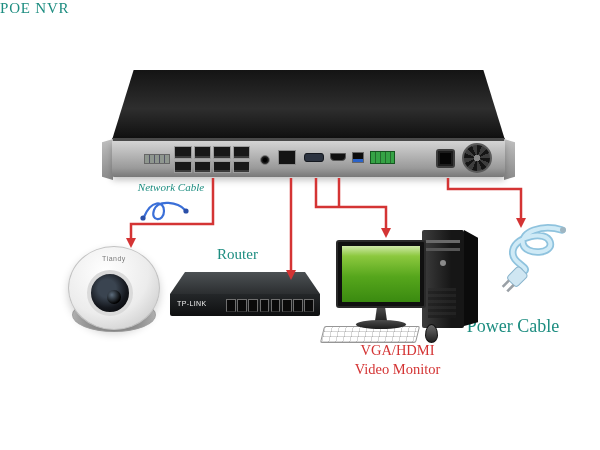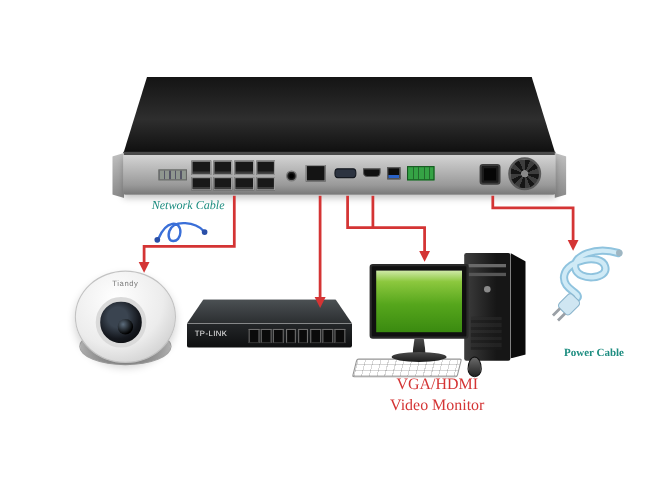--- a/index.html
+++ b/index.html
@@ -133,27 +133,28 @@
     border-radius:50% 50% 50% 50% / 60% 60% 40% 40%;
     background:linear-gradient(#6a6a6a,#222); border:1px solid #111; z-index:2; }
 
   .monitor-lbl1 { left:330px; top:342px; width:135px; font-size:14.5px; }
   .monitor-lbl2 { left:330px; top:361px; width:135px; font-size:14.5px; }
 
   
   .power-cable { left:490px; top:222px; width:88px; height:95px; }
   .coil-outer { fill:none; stroke:#8fc3de; stroke-width:7.5; stroke-linecap:round; }
   .coil-inner { fill:none; stroke:var(--power_cable_blue,#cfeaf6); stroke-width:4; stroke-linecap:round; }
-  .power-lbl { left:484px; top:316px; width:112px; font-size:10px;font-weight:bold; }
+  .power-lbl { left:457px; top:316px; width:112px; font-size:18px; }
 </style>
 </head>
 <body>
 
 <div class="canvas">
 
+  <div class="lbl title lbl-teal">POE NVR</div>
 
   <div>
     <div class="abs nvr-top"></div>
     <div class="abs nvr-edge"></div>
     <div class="abs nvr-ear left"></div>
     <div class="abs nvr-ear right"></div>
     <div class="abs nvr-front">
       <div class="nvr-display"></div>
       <div class="eth-grid">
         <div class="eth-port"></div>
@@ -197,20 +198,21 @@
   </svg>
 
   <div class="abs camera">
     <div class="cam-skirt"></div>
     <div class="cam-dome"></div>
     <div class="cam-window"></div>
     <div class="cam-lens"></div>
     <div class="cam-brand">Tiandy</div>
   </div>
 
+  <div class="lbl router-lbl lbl-teal">Router</div>
   <div class="abs router">
     <div class="router-top"></div>
     <div class="router-front"></div>
     <div class="router-brand">TP-LINK</div>
     <div class="router-ports">
       <div class="r-port"></div>
       <div class="r-port"></div>
       <div class="r-port"></div>
       <div class="r-port"></div>
       <div class="r-port"></div>

